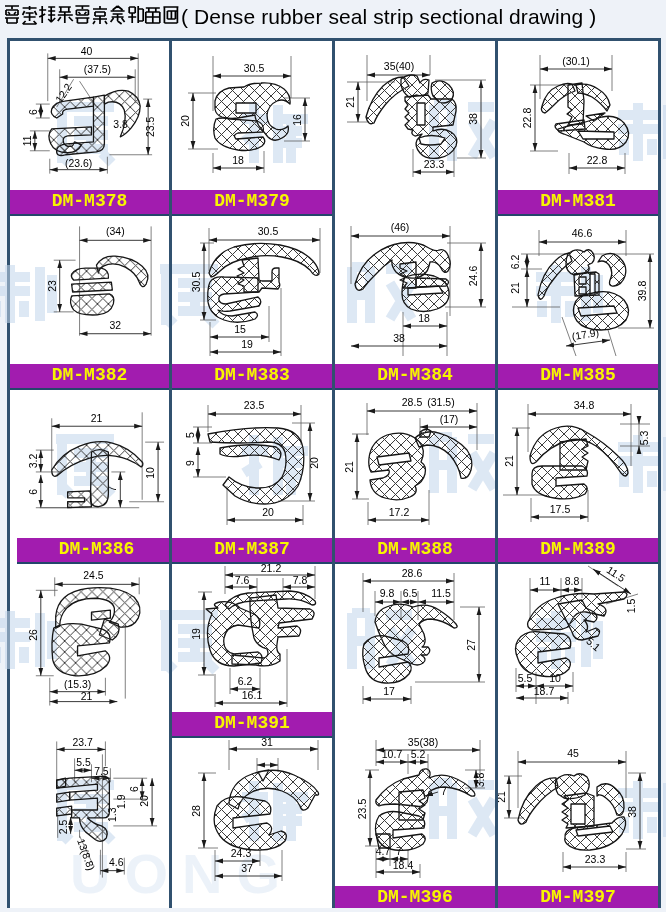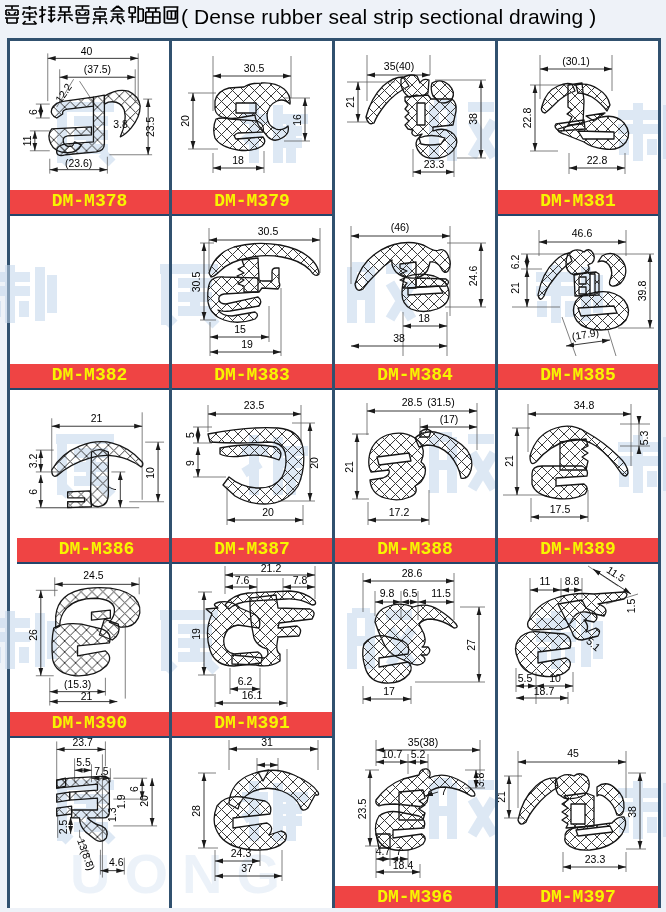--- a/index.html
+++ b/index.html
@@ -1,19 +1,19 @@
 <!DOCTYPE html>
 <html><head><meta charset="utf-8"><style>
 html,body{margin:0;padding:0;background:#eef2f8;font-family:"Liberation Sans",sans-serif}
 #page{position:relative;width:666px;height:908px;overflow:hidden}
 #title{position:absolute;left:3px;top:5px;white-space:nowrap;color:#000;font-size:19.5px;font-weight:bold;letter-spacing:-1.5px}
 #title .en{font-weight:normal;font-size:21px;letter-spacing:0.1px;vertical-align:-1px}
 #grid{position:absolute;left:7px;top:38px;width:648px;height:871px;border:3px solid #31516f;background:#fff}
 .vsep{position:absolute;top:0;width:3px;height:871px;background:#31516f;z-index:5}
-.bar{position:absolute;height:26px;background:#ef4444;border-bottom:2px solid #24466b;box-sizing:border-box;color:#f7f500;font-family:"Liberation Mono",monospace;font-weight:bold;font-size:18px;text-align:center;line-height:23px;z-index:4}
+.bar{position:absolute;height:26px;background:#a21caf;border-bottom:2px solid #24466b;box-sizing:border-box;color:#f7f500;font-family:"Liberation Mono",monospace;font-weight:bold;font-size:18px;text-align:center;line-height:23px;z-index:4}
 .cell{position:absolute;background:#fff;overflow:hidden}
 .wm{position:absolute;color:#c8daee;opacity:.55;font-weight:bold;z-index:1;pointer-events:none}
 svg{position:relative;z-index:2}
 svg text{font-family:"Liberation Sans",sans-serif;font-size:10.5px;fill:#000}
 .d{stroke:#222;stroke-width:0.9;fill:none}
 .e{stroke:#555;stroke-width:0.75;fill:none}
 .p{fill:url(#hx);stroke:#161616;stroke-width:1.3;fill-rule:evenodd;stroke-linejoin:round}
 </style></head><body>
 <div id="page">
 <svg width="0" height="0" style="position:absolute">
@@ -216,20 +216,37 @@
           <line class="e" x1="127" y1="112" x2="127" y2="133"></line>
 <line class="d" x1="71" y1="127" x2="127" y2="127" marker-start="url(#ah)" marker-end="url(#ah)"></line>
 <text x="99" y="123" text-anchor="middle">22.8</text>
 <path class="p" d="M44,65 Q48,50 60,45 Q68,41 74,43 L77,50 Q66,54 58,62 Q50,70 47,72 Q42,71 44,65 Z"></path>
 <path class="p" d="M70,44 L84,42 L86,60 L85,83 L70,84 L74,76 L69,73 L74,69 L70,66 Z"></path>
 <path class="p" d="M78,44 Q90,41 100,48 Q110,54 112,64 L109,70 Q103,62 94,56 Q86,52 80,52 Z"></path>
 <path class="p" d="M88,75 L107,72 L96,80 Z"></path>
 <path class="p" d="M58,83 L86,79 L87,88 L61,90 Q55,86 58,83 Z"></path>
 <path class="p" d="M60,88 Q72,84 84,82 L104,76 Q118,73 126,82 Q134,92 128,101 Q121,110 107,108 Q94,107 86,101 L66,93 Q59,91 60,88 Z M80,90 L116,91 L116,98 L85,98 Z"></path>
 </svg></div>
+<div class="cell" style="left:0;top:175px;width:159px;height:148px">
+<svg width="159" height="148" viewBox="0 0 160 148">
+<line class="e" x1="70" y1="10" x2="70" y2="120"></line>
+          <line class="e" x1="142" y1="10" x2="142" y2="120"></line>
+<line class="d" x1="70" y1="24" x2="142" y2="24" marker-start="url(#ah)" marker-end="url(#ah)"></line>
+<text x="106" y="19" text-anchor="middle">(34)</text>
+<line class="e" x1="44" y1="44" x2="66" y2="44"></line>
+          <line class="e" x1="44" y1="96" x2="64" y2="96"></line>
+<line class="d" x1="50" y1="44" x2="50" y2="96" marker-start="url(#ah)" marker-end="url(#ah)"></line>
+<text x="46" y="70" transform="rotate(-90 46 70)" text-anchor="middle">23</text>
+<line class="d" x1="70" y1="118" x2="142" y2="118" marker-start="url(#ah)" marker-end="url(#ah)"></line>
+<text x="106" y="113" text-anchor="middle">32</text>
+<path class="p" d="M87,49 Q93,39 106,40 Q122,41 133,50 Q142,58 137,68 Q133,74 130,66 Q127,57 116,51 Q104,45 94,50 Q89,53 89,57 Z"></path>
+<path class="p" d="M62,58 Q66,52 76,52 L92,52 Q100,54 99,62 L64,64 Q61,61 62,58 Z"></path>
+<path class="p" d="M62,68 L102,66 L103,74 L63,76 Z"></path>
+<path class="p" d="M62,80 L100,78 Q106,80 104,88 Q101,98 88,99 Q70,100 64,94 Q59,87 62,80 Z"></path>
+</svg></div>
 <div class="cell" style="left:162px;top:175px;width:160px;height:148px">
 <svg width="160" height="148" viewBox="0 0 160 148">
 <line class="e" x1="37" y1="12" x2="37" y2="55"></line>
           <line class="e" x1="148" y1="12" x2="148" y2="57"></line>
 <line class="d" x1="37" y1="24" x2="148" y2="24" marker-start="url(#ah)" marker-end="url(#ah)"></line>
 <text x="96" y="19" text-anchor="middle">30.5</text>
 <line class="e" x1="28" y1="27" x2="42" y2="27"></line>
           <line class="e" x1="28" y1="104" x2="44" y2="104"></line>
 <line class="d" x1="32" y1="27" x2="32" y2="104" marker-start="url(#ah)" marker-end="url(#ah)"></line>
 <text x="28" y="66" transform="rotate(-90 28 66)" text-anchor="middle">30.5</text>
@@ -616,18 +633,17 @@
 <div class="bar" style="left:162px;top:149px;width:160px">DM-M379</div>
 <div class="bar" style="left:488px;top:149px;width:160px">DM-M381</div>
 <div class="bar" style="left:0;top:323px;width:159px">DM-M382</div>
 <div class="bar" style="left:162px;top:323px;width:160px">DM-M383</div>
 <div class="bar" style="left:325px;top:323px;width:160px">DM-M384</div>
 <div class="bar" style="left:488px;top:323px;width:160px">DM-M385</div>
 <div class="bar" style="left:7px;top:497px;width:159px">DM-M386</div>
 <div class="bar" style="left:162px;top:497px;width:160px">DM-M387</div>
 <div class="bar" style="left:325px;top:497px;width:160px">DM-M388</div>
 <div class="bar" style="left:488px;top:497px;width:160px">DM-M389</div>
-<div class="bar" style="left:0;top:671px;width:159px">DM-M390</div>
 <div class="bar" style="left:162px;top:671px;width:160px">DM-M391</div>
 <div class="bar" style="left:325px;top:845px;width:160px">DM-M396</div>
 <div class="bar" style="left:488px;top:845px;width:160px">DM-M397</div>
 </div>
 </div>
 
 </body></html>

